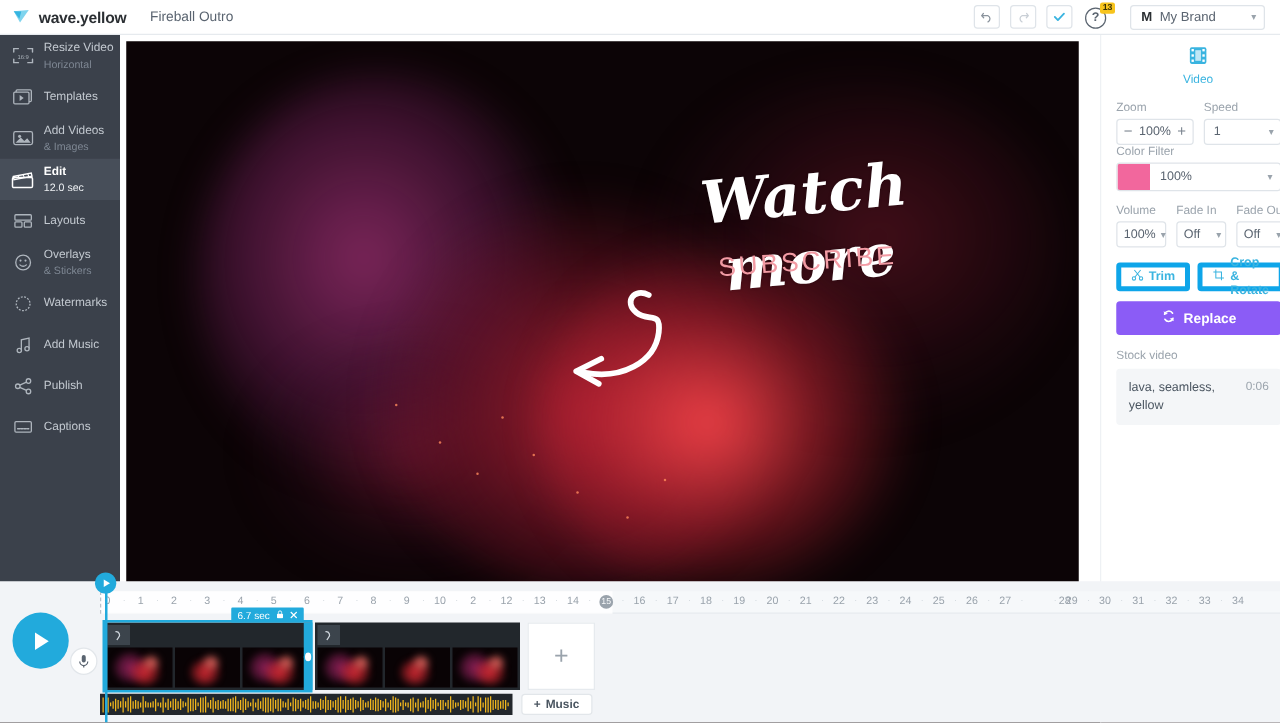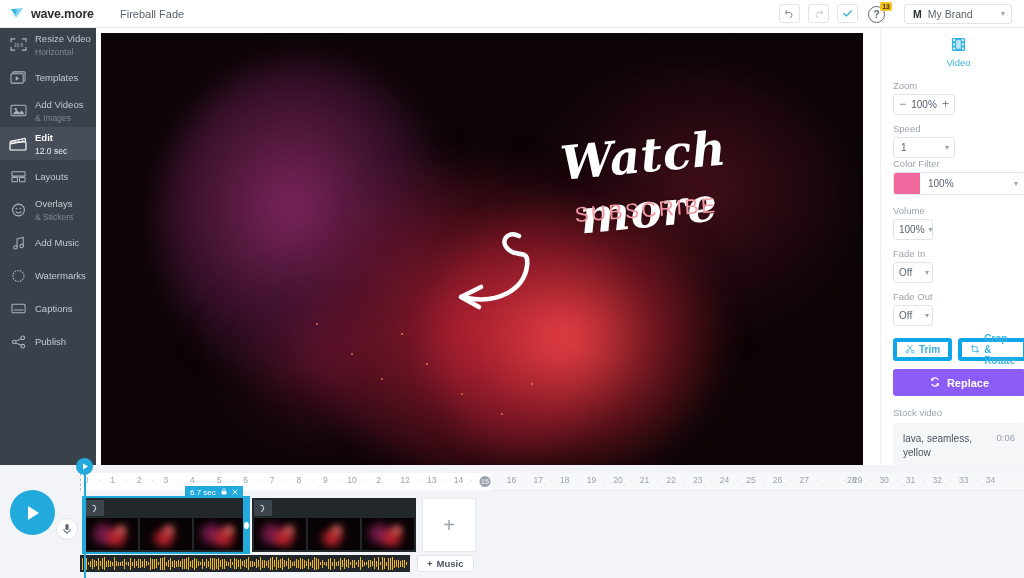--- a/index.html
+++ b/index.html
@@ -113,21 +113,21 @@
   .arrow-svg { position: absolute; left: 330px; top: 195px; }
 
   
   .rightpanel {
     position: absolute; top: 28px; left: 880px; width: 156px; height: 550px;
     background: #ffffff; border-left: 1px solid #eef1f4; padding: 6px 12px 0 12px;
   }
   .vid-tab { display: flex; flex-direction: column; align-items: center; gap: 2px; margin: 2px 0 12px 0; }
   .vid-tab-label { font-size: 9.5px; color: #3ab4e0; }
   .fld-label { font-size: 9.5px; color: #9aa3ac; margin-bottom: 3px; }
-  .row { display: flex; gap: 8px; flex-direction: column; }
+  .row { display: flex; gap: 8px; }
   .col { display: flex; flex-direction: column; }
 
   .stepper {
     display: flex; align-items: center; border: 1px solid #dfe4e9; border-radius: 3px;
     height: 21px; width: 62px; background: #fff; overflow: hidden;
   }
   .step-btn { width: 18px; text-align: center; color: #7b848f; font-size: 12px; line-height: 19px; }
   .step-val { flex: 1; text-align: center; font-size: 10px; color: #5a6470; }
   .selectbox {
     display: flex; align-items: center; border: 1px solid #dfe4e9; border-radius: 3px;
@@ -255,23 +255,23 @@
 <div class="app">
 
   <div class="topbar">
     <div class="logo-wrap">
       <span class="logo-mark">
         <svg width="15" height="15" viewBox="0 0 15 15">
           <path d="M1 3 L13 2 L6 12 Z" fill="#7fd4ee"></path>
           <path d="M1 3 L7 3.2 L5.5 9 Z" fill="#35b4e0"></path>
         </svg>
       </span>
-      <span class="logo-text">wave.more</span>
-    </div>
-    <div class="proj-title">Fireball Fade</div>
+      <span class="logo-text">wave.yellow</span>
+    </div>
+    <div class="proj-title">Fireball Outro</div>
 
     <div class="top-right">
       <div class="icon-btn">
         <svg width="11" height="11" viewBox="0 0 12 12">
             <path d="M3 3 L1.5 5 L3.2 6.8 M1.7 5 H7 a3 3 0 0 1 0 5.4" stroke="currentColor" stroke-width="1.1" fill="none" stroke-linecap="round"></path>
           </svg>
       </div>
       <div class="icon-btn disabled">
         <svg width="11" height="11" viewBox="0 0 12 12">
             <path d="M9 3 L10.5 5 L8.8 6.8 M10.3 5 H5 a3 3 0 0 0 0 5.4" stroke="currentColor" stroke-width="1.1" fill="none" stroke-linecap="round"></path>
@@ -370,57 +370,57 @@
       </span>
       <span class="side-labels">
         <span class="side-label">Overlays</span><br>
         <span class="side-sub">&amp; Stickers</span>
       </span>
     </div>
 
     <div class="side-item">
       <span class="side-icon">
         <svg width="19" height="16" viewBox="0 0 20 16">
+          <circle cx="10" cy="8" r="5.8" stroke="#aeb5bd" stroke-width="1.1" fill="none" stroke-dasharray="1.6 1.2"></circle>
+        </svg>
+      </span>
+      <span class="side-labels"><span class="side-label">Watermarks</span></span>
+    </div>
+
+    <div class="side-item">
+      <span class="side-icon">
+        <svg width="19" height="16" viewBox="0 0 20 16">
           <path d="M8.5 12.5 V3.6 L15 2.2 V11" stroke="#aeb5bd" stroke-width="1.1" fill="none"></path>
           <circle cx="6.8" cy="12.6" r="1.8" stroke="#aeb5bd" stroke-width="1.1" fill="none"></circle>
           <circle cx="13.3" cy="11.1" r="1.8" stroke="#aeb5bd" stroke-width="1.1" fill="none"></circle>
         </svg>
       </span>
       <span class="side-labels"><span class="side-label">Add Music</span></span>
-    </div>
-
-    <div class="side-item">
-      <span class="side-icon">
-        <svg width="19" height="16" viewBox="0 0 20 16">
-          <circle cx="10" cy="8" r="5.8" stroke="#aeb5bd" stroke-width="1.1" fill="none" stroke-dasharray="1.6 1.2"></circle>
-        </svg>
-      </span>
-      <span class="side-labels"><span class="side-label">Watermarks</span></span>
-    </div>
-
-    <div class="side-item">
-      <span class="side-icon">
-        <svg width="19" height="15" viewBox="0 0 20 16">
-          <rect x="3" y="3.5" width="14" height="9" rx="1" stroke="#aeb5bd" stroke-width="1.1" fill="none"></rect>
-          <path d="M5.3 9.6 h2 M8.2 9.6 h1.4 M10.6 9.6 h2.1 M13.7 9.6 h1.1" stroke="#aeb5bd" stroke-width="1.2" stroke-linecap="round"></path>
-        </svg>
-      </span>
-      <span class="side-labels"><span class="side-label">Captions</span></span>
     </div>
 
     <div class="side-item">
       <span class="side-icon">
         <svg width="19" height="16" viewBox="0 0 20 16">
           <circle cx="14.5" cy="3.6" r="1.9" stroke="#aeb5bd" stroke-width="1.1" fill="none"></circle>
           <circle cx="14.5" cy="12.4" r="1.9" stroke="#aeb5bd" stroke-width="1.1" fill="none"></circle>
           <circle cx="5.5" cy="8" r="1.9" stroke="#aeb5bd" stroke-width="1.1" fill="none"></circle>
           <path d="M7.2 7.1 L12.8 4.5 M7.2 8.9 L12.8 11.5" stroke="#aeb5bd" stroke-width="1.1"></path>
         </svg>
       </span>
       <span class="side-labels"><span class="side-label">Publish</span></span>
+    </div>
+
+    <div class="side-item">
+      <span class="side-icon">
+        <svg width="19" height="15" viewBox="0 0 20 16">
+          <rect x="3" y="3.5" width="14" height="9" rx="1" stroke="#aeb5bd" stroke-width="1.1" fill="none"></rect>
+          <path d="M5.3 9.6 h2 M8.2 9.6 h1.4 M10.6 9.6 h2.1 M13.7 9.6 h1.1" stroke="#aeb5bd" stroke-width="1.2" stroke-linecap="round"></path>
+        </svg>
+      </span>
+      <span class="side-labels"><span class="side-label">Captions</span></span>
     </div>
   </div>
 
   <div class="canvas-area">
     <div class="video-stage">
       <div class="smoke smoke-d"></div>
       <div class="smoke smoke-a"></div>
       <div class="smoke smoke-e"></div>
       <div class="smoke smoke-b"></div>
       <div class="smoke smoke-c"></div>

